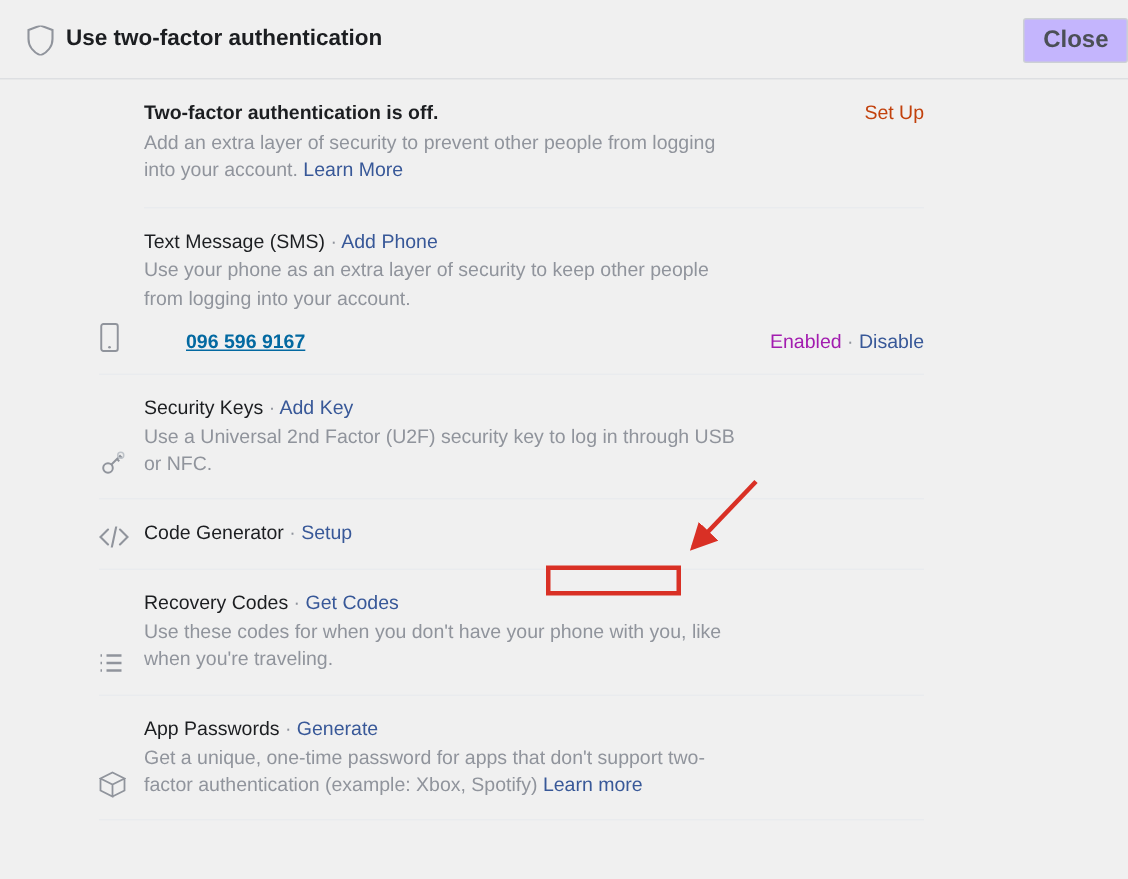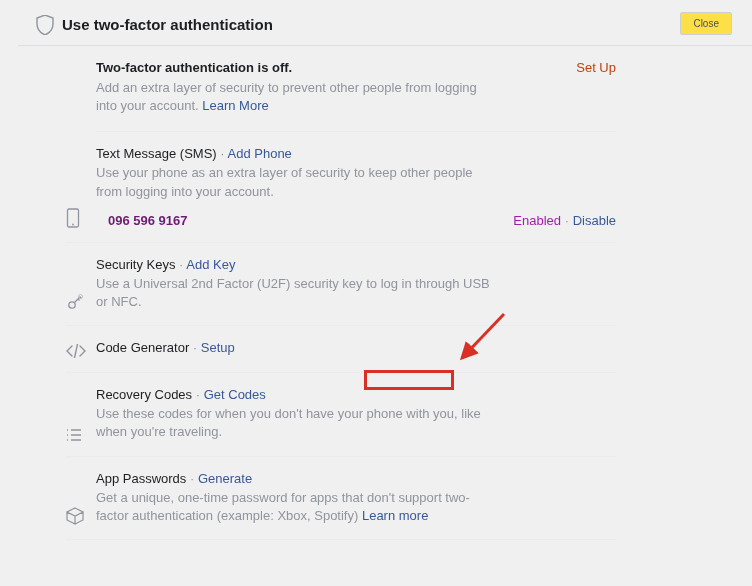--- a/index.html
+++ b/index.html
@@ -5,48 +5,47 @@
   * { box-sizing: border-box; margin: 0; padding: 0; }
   body {
     font-family: Helvetica, Arial, sans-serif;
     background: #f0f0f0;
     font-size: 13px;
     color: #1c1e21;
     width: 752px;
   }
   .page-header {
     display: flex;
-    align-items: flex-end;
-    padding: 10px 20px 10px 18px;
+    align-items: center;
+    padding: 10px 0 10px 18px;
     border-bottom: 1px solid #dddfe2;
-    margin-left: 18px;
   }
   .shield-wrap {
     width: 26px;
     flex-shrink: 0;
     padding-top: 2px;
   }
   .header-texts { flex: 1; }
   .page-title {
     font-weight: bold;
     font-size: 15px;
     color: #1c1e21;
     margin-bottom: 2px;
   }
   .page-subtitle {
     color: #90949c;
     font-size: 13px;
   }
   .close-btn {
-    background: #fde047;
+    background: #c4b5fd;
     border: 1px solid #ccd0d5;
     border-radius: 2px;
     color: #4b4f56;
-    font-weight: normal;
-    font-size: 10px;
+    font-weight: bold;
+    font-size: 16px;
     padding: 5px 12px;
     cursor: pointer;
     margin-top: 2px;
   }
   .content {
     padding: 14px 0 20px 96px;
     width: 640px;
   }
   .status-block {
     padding-bottom: 16px;
@@ -82,21 +81,21 @@
   .section-title-row { font-size: 13px; margin-bottom: 3px; }
   .section-title { color: #1c1e21; }
   .sep { color: #90949c; }
   .phone-row {
     display: flex;
     justify-content: space-between;
     margin-top: 12px;
     padding-left: 0;
     font-size: 13px;
   }
-  .phone-num { font-weight: bold; color: #701a75; margin-left: 12px; }
+  .phone-num { font-weight: bold; color: #0369a1; margin-left: 28px; text-decoration: underline; }
   .enabled { color: #a21caf; }
   svg { display: block; }
   .highlight-box {
     position: absolute;
     border: 3px solid #d93025;
   }
   .arrow {
     position: absolute;
   }
   .arrow svg { overflow: visible; }

